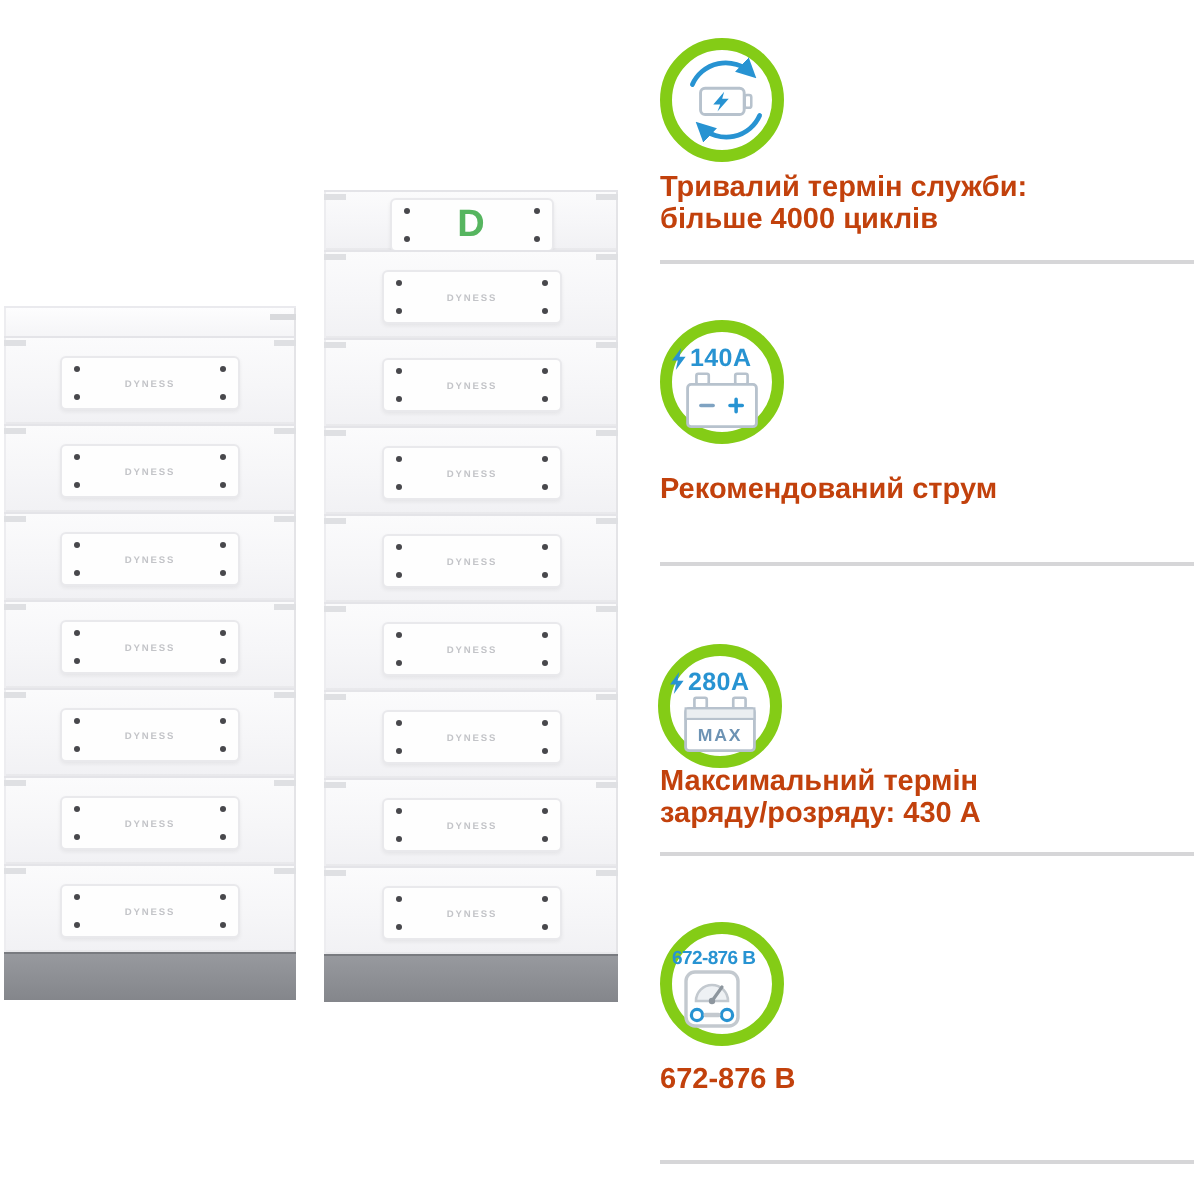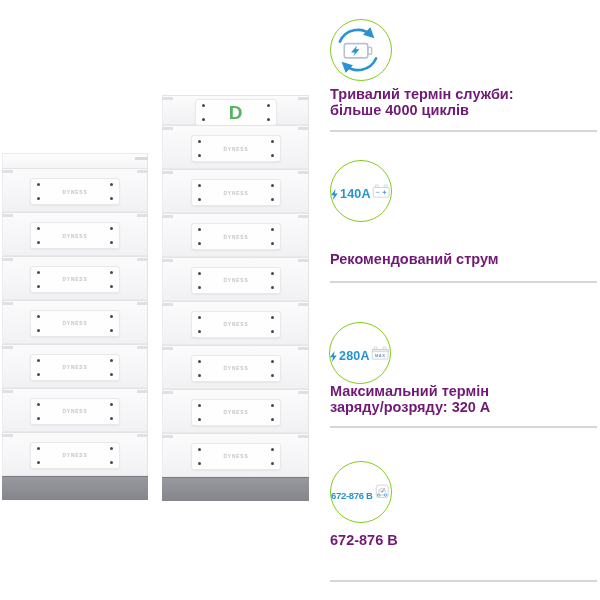--- a/index.html
+++ b/index.html
@@ -29,35 +29,35 @@
   .screw.bl{left:6px;bottom:4px}.screw.br{right:6px;bottom:4px}
   .panel-label{position:absolute;left:0;right:0;top:50%;transform:translateY(-50%) scale(0.6);
                text-align:center;font-size:8px;letter-spacing:1.5px;font-weight:bold;color:#c3c4c8;}
   .logo-d{position:absolute;left:0;right:0;top:50%;transform:translateY(-52%);
           text-align:center;font-size:19px;line-height:19px;font-weight:bold;color:#56b55f;}
   .base{height:23px;border-top:1px solid #797b80;
         background:linear-gradient(#97999e,#84868b);}
 
   
   .icon-circle{position:absolute;left:330px;width:62px;height:62px;box-sizing:border-box;
-               border:1px solid #84cc16;border-radius:50%;background:#fff;
-               display:flex;flex-direction:row;align-items:center;}
+               border:6px solid #84cc16;border-radius:50%;background:#fff;
+               display:flex;flex-direction:column;}
   .f1 .icon-circle{top:19px}
   .f2 .icon-circle{top:160px}
   .f3 .icon-circle{left:329px;top:322px}
   .f4 .icon-circle{top:461px}
   .badge{display:flex;align-items:center;gap:2px;margin-top:6px;color:#2793d2;
          font-weight:bold;font-size:12.5px;letter-spacing:.2px;white-space:nowrap;}
   .f4 .badge{margin-top:7px;font-size:9.5px;letter-spacing:-.3px;}
   .icon-circle > svg.body-art{display:block;}
-  .feature-text{position:absolute;left:330px;width:268px;color:#701a75;
+  .feature-text{position:absolute;left:330px;width:268px;color:#c2410c;
                 font-size:14.5px;line-height:15.5px;font-weight:bold;}
   .feature-text .line{display:block;}
   .f1 .feature-text{top:87px}
-  .f2 .feature-text{top:252px}
+  .f2 .feature-text{top:238px}
   .f3 .feature-text{top:384px}
   .f4 .feature-text{top:533px}
   .divider{position:absolute;left:330px;width:267px;height:2px;background:#d6d6d8;}
   .f1 .divider{top:130px}
   .f2 .divider{top:281px}
   .f3 .divider{top:426px}
   .f4 .divider{top:580px}
 </style>
 </head>
 <body>
@@ -271,21 +271,21 @@
       <svg class="body-art" width="50" height="33" viewBox="0 0 50 34">
         <rect x="10.5" y="1" width="7" height="6" rx="1" fill="#fff" stroke="#b7c2cd" stroke-width="1.5"></rect>
         <rect x="32.5" y="1" width="7" height="6" rx="1" fill="#fff" stroke="#b7c2cd" stroke-width="1.5"></rect>
         <rect x="5.5" y="7" width="39" height="24" rx="2" fill="#fff" stroke="#b7c2cd" stroke-width="1.6"></rect>
         <rect x="5.5" y="7" width="39" height="6" fill="#eaeef1" stroke="#b7c2cd" stroke-width="1.2"></rect>
         <text x="25" y="25.5" text-anchor="middle" font-size="10" font-weight="bold" letter-spacing="1" fill="#6d93b4">MAX</text>
       </svg>
     </div>
     <div class="feature-text">
       <span class="line">Максимальний термін</span>
-      <span class="line">заряду/розряду: 320 А</span>
+      <span class="line">заряду/розряду: 430 А</span>
     </div>
     <div class="divider"></div>
   </div>
 
   <div class="feature f4">
     <div class="icon-circle">
       <div class="badge">
         <span>672-876 В</span>
       </div>
       <svg class="body-art" width="40" height="32" viewBox="0 0 40 32">

